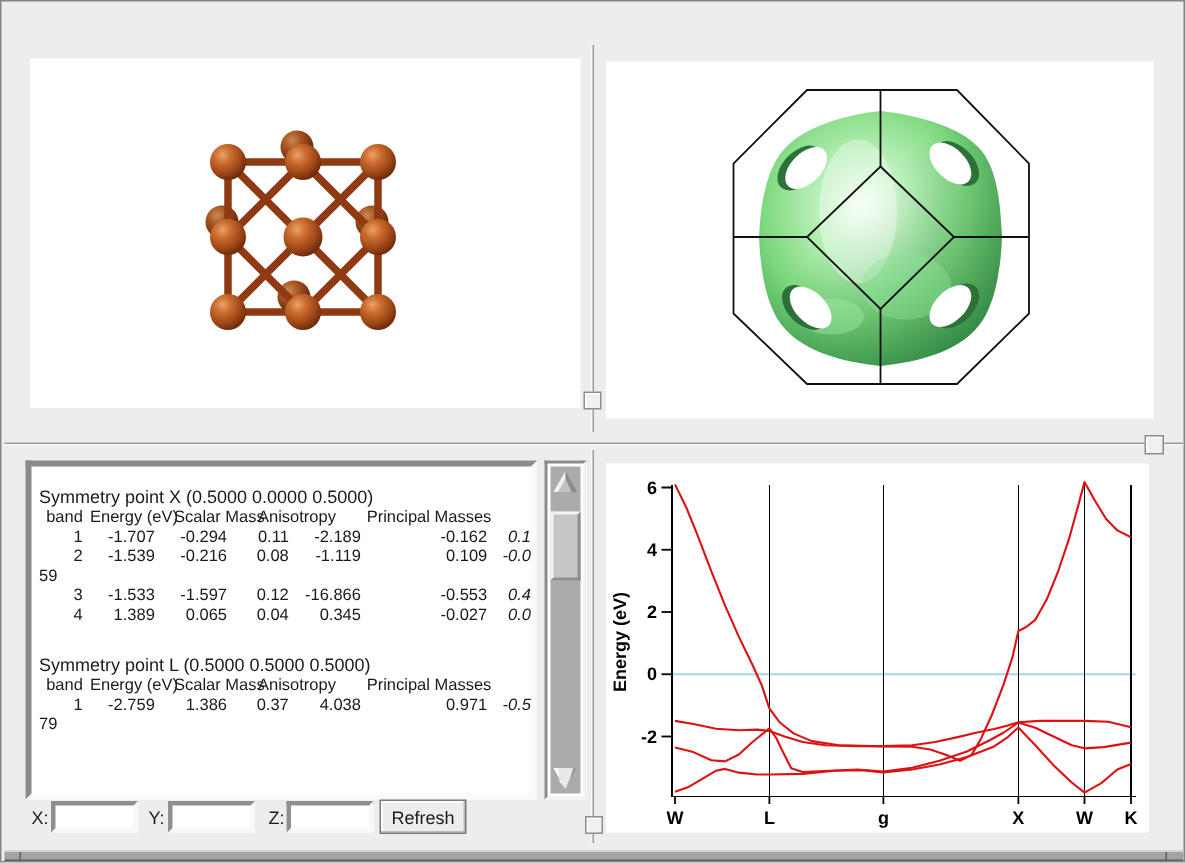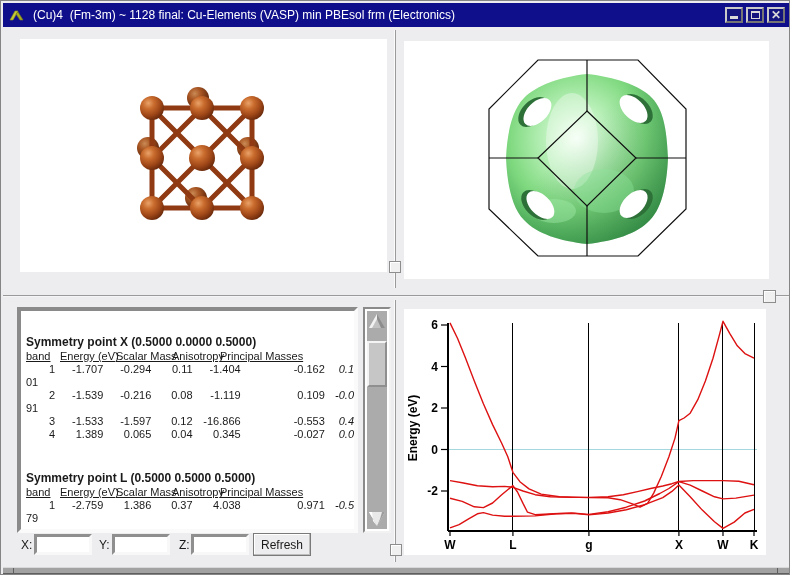--- a/index.html
+++ b/index.html
@@ -26,23 +26,23 @@
   .vsash{position:absolute;width:2px;background:#fbfbfb;border-right:1px solid #9a9a9a;}
   .vsash.top{left:393px;top:29px;height:258px;}
   .vsash.bottom{left:393px;top:299px;height:262px;}
   .hsash{position:absolute;left:2px;top:294px;width:786px;height:2px;background:#f5f5f5;border-top:1px solid #9a9a9a;}
   .sash-handle{position:absolute;width:12px;height:12px;background:#f0f0f0;border:1px solid #8d8d8d;
     box-shadow:inset 1px 1px 0 #ffffff;cursor:pointer;}
   
   .masses-box{position:absolute;left:16px;top:306px;width:341px;height:226px;background:#ffffff;
     border:4px solid;border-color:#8a8a8a #fafafa #fafafa #8a8a8a;overflow:hidden;}
   .masses-content{padding:6px 0 0 5px;font-size:11px;color:#1a1a1a;line-height:13px;}
-  .sec-title{font-weight:bold;font-size:12px;margin:19px 0 1px 0;}
+  .sec-title{font-weight:normal;font-size:12px;margin:8px 0 1px 0;}
   .hdr-row,.data-row{display:flex;white-space:nowrap;}
-  .hdr-row span{text-decoration:underline;text-align:left;}
+  .hdr-row span{text-align:center;}
   .c-band{width:34px;} .c-energy{width:56px;} .c-scalar{width:56px;} .c-aniso{width:48px;}
   .c-pm1{width:56px;} .c-pm2{width:48px;margin-left:43px;} .c-pm3{width:34px;font-style:italic;} .c-pm{width:132px;}
   .data-row span{text-align:right;}
   .wrap-line{text-align:left;}
   .sec-gap{height:12px;}
   
   .scrollbar{position:absolute;left:362px;top:306px;width:28px;height:226px;background:#ffffff;
     border:2px solid;border-color:#8a8a8a #f2f2f2 #f2f2f2 #8a8a8a;}
   .sb-inner{position:absolute;left:2px;top:2px;width:20px;height:218px;background:#ababab;}
   .sb-arrow{position:absolute;left:0;width:20px;height:18px;cursor:pointer;}
@@ -61,36 +61,20 @@
   .bottombar{position:absolute;left:2px;top:566px;width:786px;height:7px;background:#a2a2a2;
     border-top:1px solid #d8d8d8;border-bottom:1px solid #5f5f5f;}
   .notch{position:absolute;top:0;width:1px;height:7px;background:#5f5f5f;}
   svg{display:block;}
 </style>
 </head>
 <body>
 
 <div class="window">
 
-  <div class="titlebar">
-    <svg class="app-icon" viewBox="0 0 18 16">
-      <path d="M2,13 L7,4 L10,4 L5,13 Z" fill="#c4c832" stroke="#8f941c" stroke-width="0.6"></path>
-      <path d="M8,7 L12,13 L15,13 L10,5 Z" fill="#a8ac20" stroke="#7c8014" stroke-width="0.6"></path>
-    </svg>
-    <span class="title">(Cu)4  (Fm-3m) ~ 1128 final: Cu-Elements (VASP) min PBEsol frm (Electronics)</span>
-    <span class="winbtns">
-      <span class="winbtn">
-          <span class="minbar"></span>
-        </span>
-      <span class="winbtn">
-          <span class="maxbox"></span>
-        </span>
-      <span class="winbtn"><span class="xglyph">✕</span></span>
-    </span>
-  </div>
 
   <div class="panel structure">
     <svg width="367" height="233" viewBox="0 0 367 233">
       <defs>
         <radialGradient id="cu" cx="35%" cy="30%" r="80%">
           <stop offset="0%" stop-color="#eaa269"></stop>
             <stop offset="30%" stop-color="#c96c2e"></stop>
           <stop offset="65%" stop-color="#9e4617"></stop>
             <stop offset="100%" stop-color="#5a2108"></stop>
         </radialGradient>
@@ -206,35 +190,34 @@
           <span class="c-energy">Energy (eV)</span>
           <span class="c-scalar">Scalar Mass</span>
           <span class="c-aniso">Anisotropy</span>
           <span class="c-pm">Principal Masses</span>
         </div>
         <div class="data-row">
           <span class="c-band">1</span>
           <span class="c-energy">-1.707</span>
           <span class="c-scalar">-0.294</span>
           <span class="c-aniso">0.11</span>
-          <span class="c-pm1">-1.404</span>
+          <span class="c-pm1">-2.189</span>
           <span class="c-pm2">-0.162</span>
           <span class="c-pm3">0.1</span>
         </div>
-        <div class="wrap-line">01</div>
         <div class="data-row">
           <span class="c-band">2</span>
           <span class="c-energy">-1.539</span>
           <span class="c-scalar">-0.216</span>
           <span class="c-aniso">0.08</span>
           <span class="c-pm1">-1.119</span>
           <span class="c-pm2">0.109</span>
           <span class="c-pm3">-0.0</span>
         </div>
-        <div class="wrap-line">91</div>
+        <div class="wrap-line">59</div>
         <div class="data-row">
           <span class="c-band">3</span>
           <span class="c-energy">-1.533</span>
           <span class="c-scalar">-1.597</span>
           <span class="c-aniso">0.12</span>
           <span class="c-pm1">-16.866</span>
           <span class="c-pm2">-0.553</span>
           <span class="c-pm3">0.4</span>
         </div>
         <div class="data-row">

